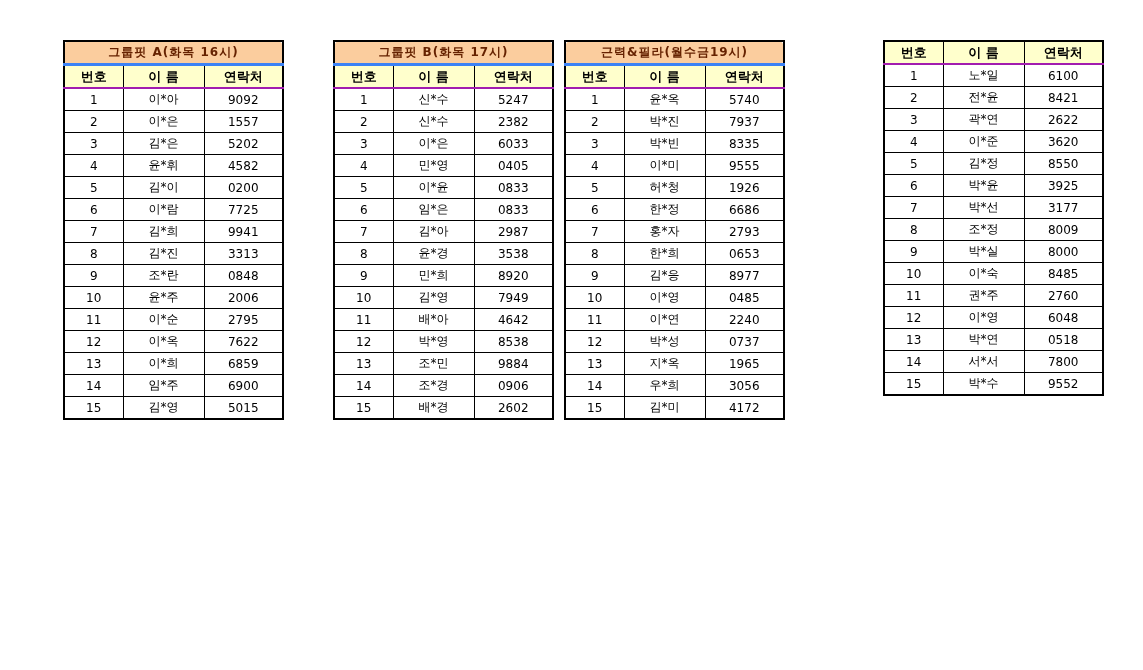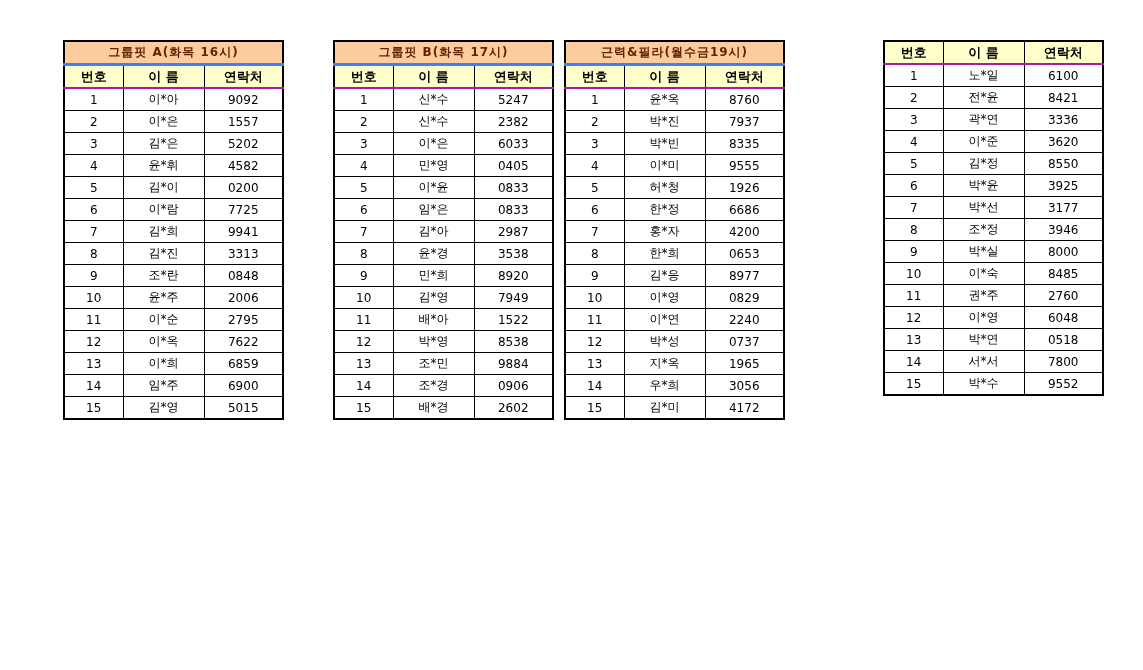--- a/index.html
+++ b/index.html
@@ -229,21 +229,21 @@
           <td>8920</td>
         </tr>
         <tr>
           <td>10</td>
           <td>김*영</td>
           <td>7949</td>
         </tr>
         <tr>
           <td>11</td>
           <td>배*아</td>
-          <td>1522</td>
+          <td>4642</td>
         </tr>
         <tr>
           <td>12</td>
           <td>박*영</td>
           <td>8538</td>
         </tr>
         <tr>
           <td>13</td>
           <td>조*민</td>
           <td>9884</td>
@@ -274,21 +274,21 @@
       <tr class="header-row">
           <td>번호</td>
           <td>이 름</td>
           <td>연락처</td>
         </tr>
     </tbody>
     <tbody class="data">
         <tr>
           <td>1</td>
           <td>윤*옥</td>
-          <td>8760</td>
+          <td>5740</td>
         </tr>
         <tr>
           <td>2</td>
           <td>박*진</td>
           <td>7937</td>
         </tr>
         <tr>
           <td>3</td>
           <td>박*빈</td>
           <td>8335</td>
@@ -304,36 +304,36 @@
           <td>1926</td>
         </tr>
         <tr>
           <td>6</td>
           <td>한*정</td>
           <td>6686</td>
         </tr>
         <tr>
           <td>7</td>
           <td>홍*자</td>
-          <td>4200</td>
+          <td>2793</td>
         </tr>
         <tr>
           <td>8</td>
           <td>한*희</td>
           <td>0653</td>
         </tr>
         <tr>
           <td>9</td>
           <td>김*응</td>
           <td>8977</td>
         </tr>
         <tr>
           <td>10</td>
           <td>이*영</td>
-          <td>0829</td>
+          <td>0485</td>
         </tr>
         <tr>
           <td>11</td>
           <td>이*연</td>
           <td>2240</td>
         </tr>
         <tr>
           <td>12</td>
           <td>박*성</td>
           <td>0737</td>
@@ -376,21 +376,21 @@
           <td>6100</td>
         </tr>
         <tr>
           <td>2</td>
           <td>전*윤</td>
           <td>8421</td>
         </tr>
         <tr>
           <td>3</td>
           <td>곽*연</td>
-          <td>3336</td>
+          <td>2622</td>
         </tr>
         <tr>
           <td>4</td>
           <td>이*준</td>
           <td>3620</td>
         </tr>
         <tr>
           <td>5</td>
           <td>김*정</td>
           <td>8550</td>
@@ -401,21 +401,21 @@
           <td>3925</td>
         </tr>
         <tr>
           <td>7</td>
           <td>박*선</td>
           <td>3177</td>
         </tr>
         <tr>
           <td>8</td>
           <td>조*정</td>
-          <td>3946</td>
+          <td>8009</td>
         </tr>
         <tr>
           <td>9</td>
           <td>박*실</td>
           <td>8000</td>
         </tr>
         <tr>
           <td>10</td>
           <td>이*숙</td>
           <td>8485</td>

